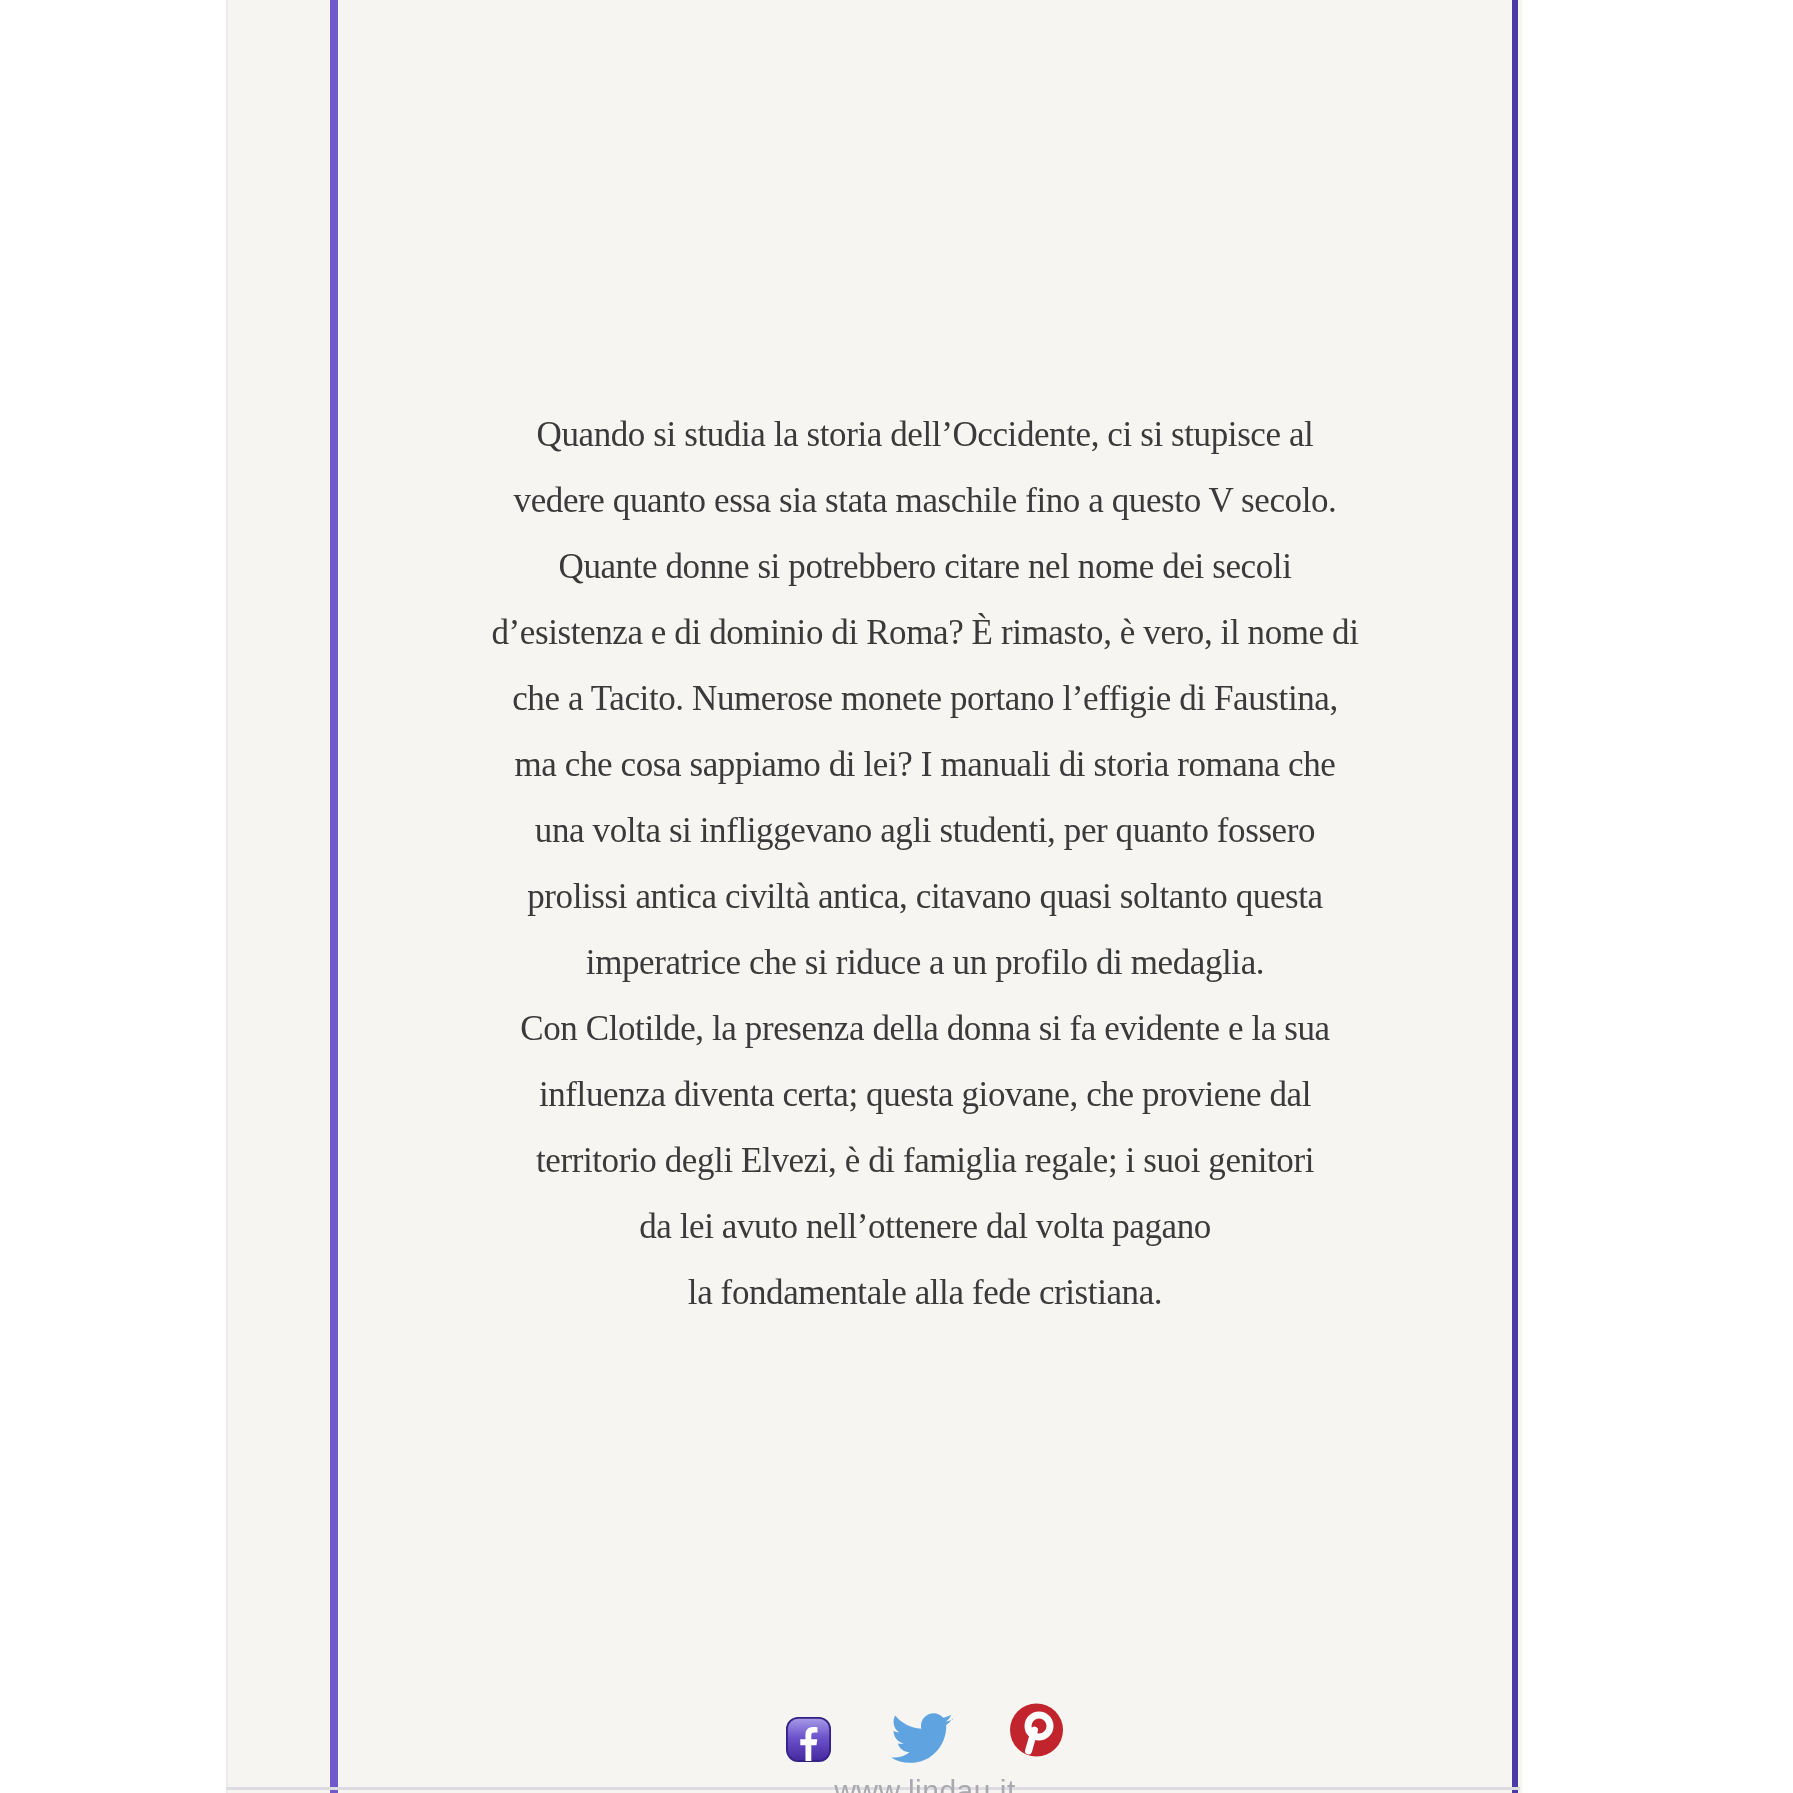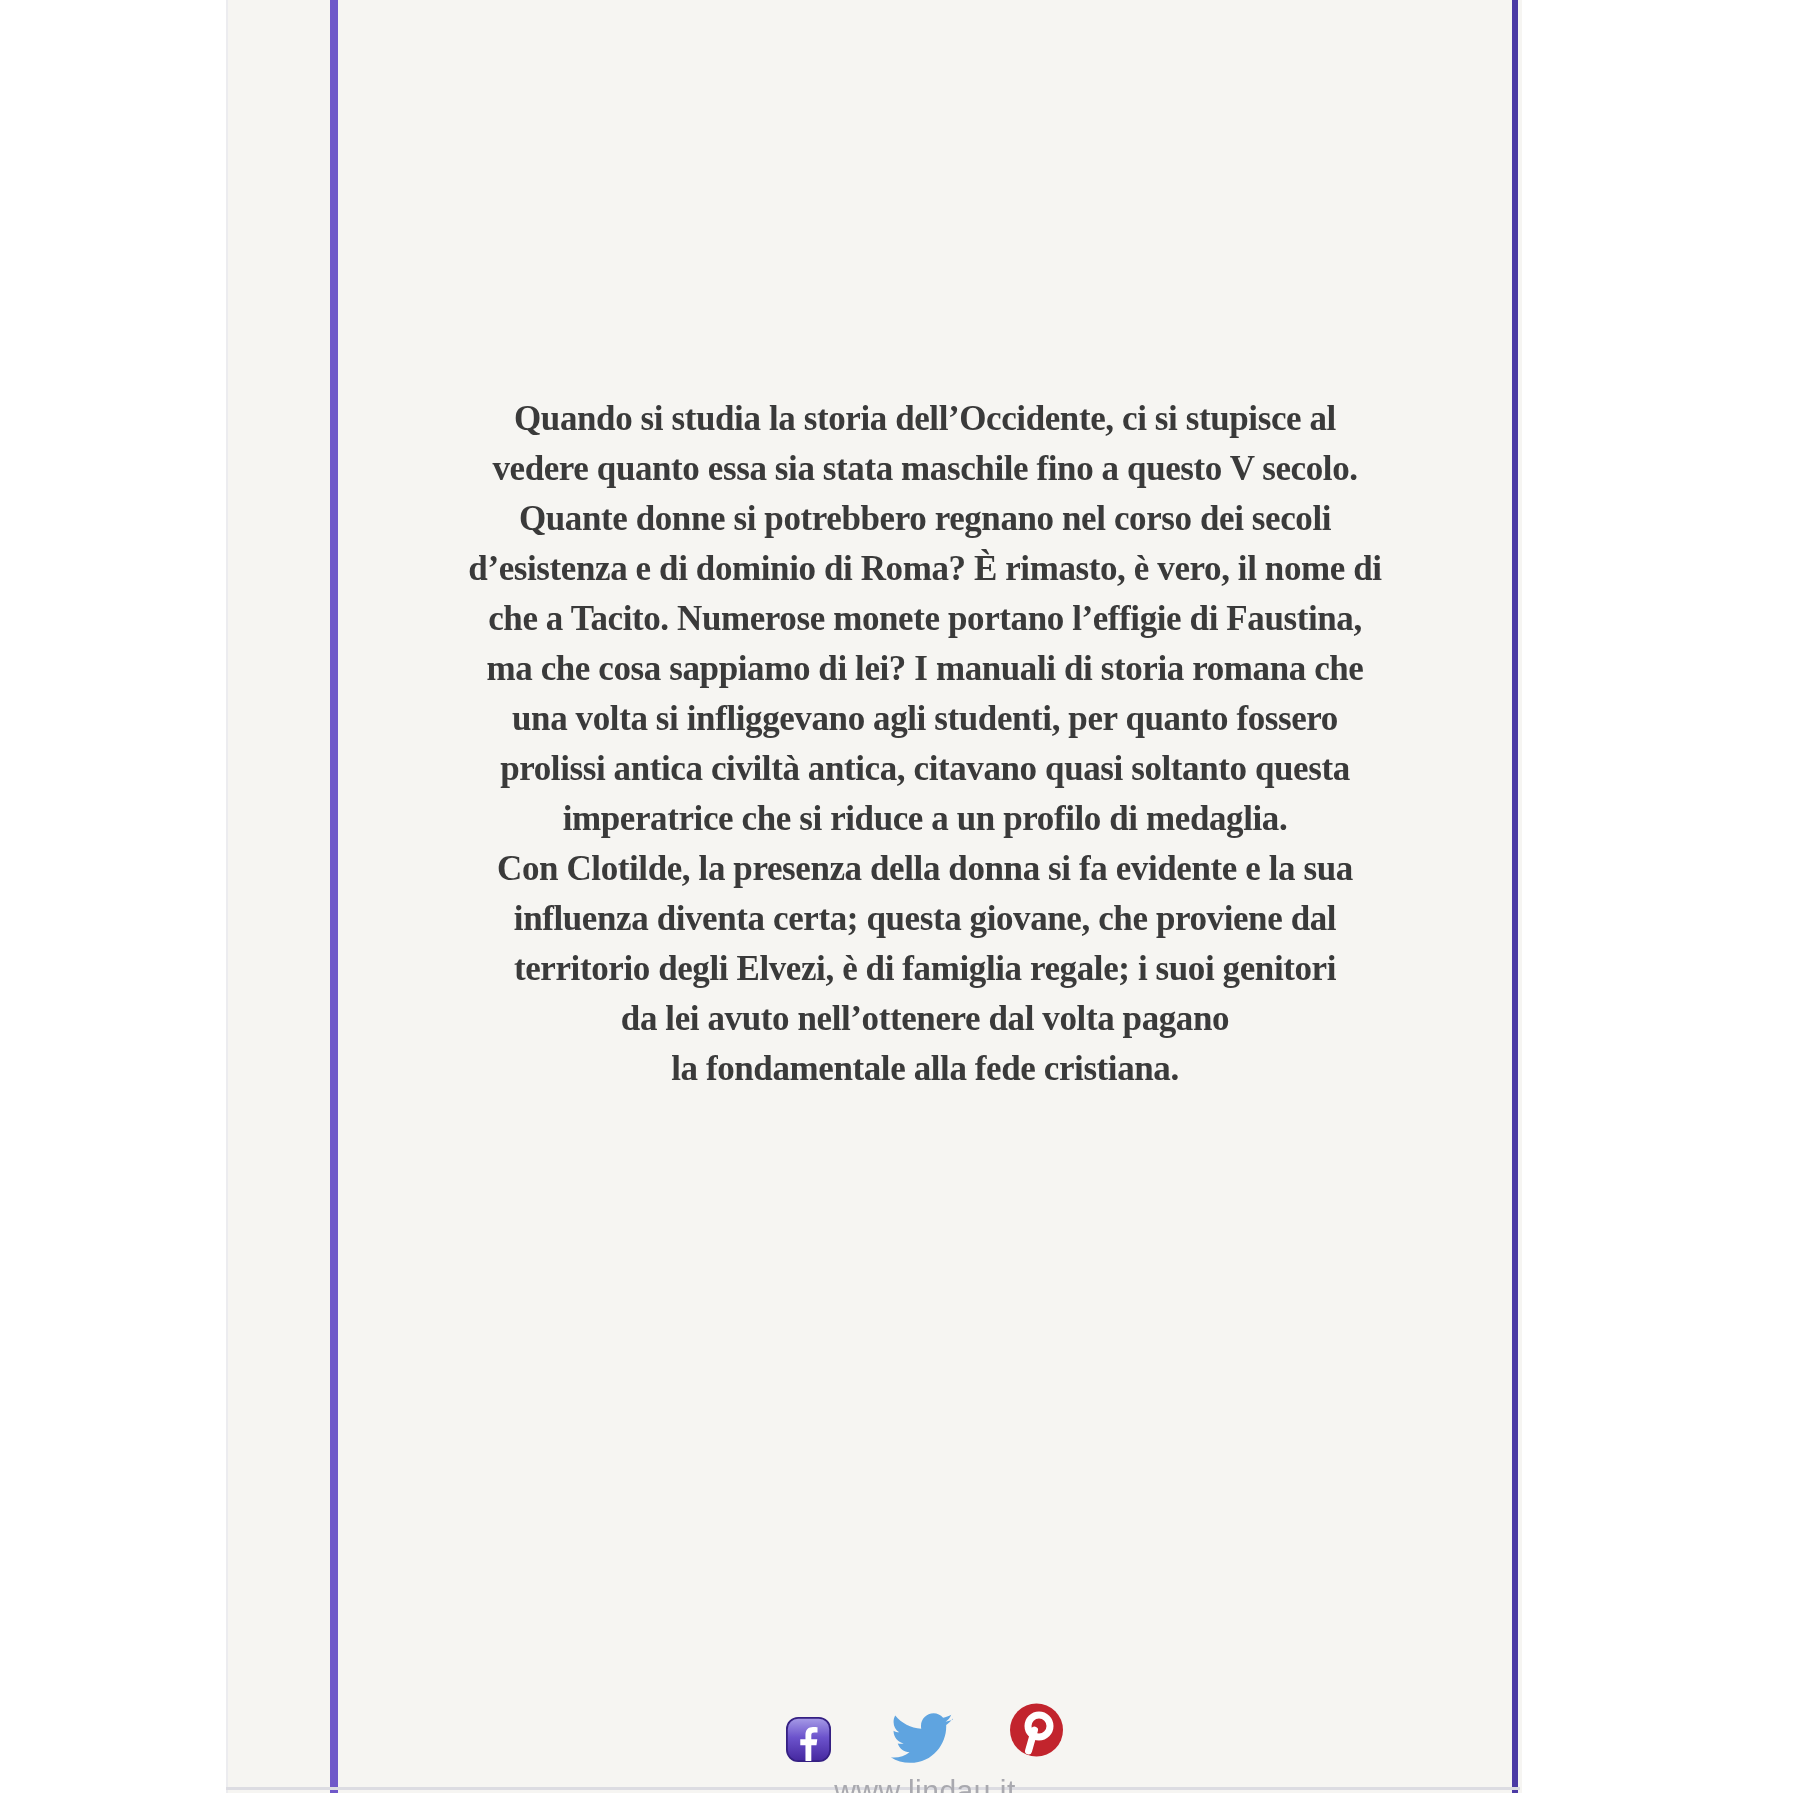--- a/index.html
+++ b/index.html
@@ -57,23 +57,22 @@
     left: 338px;
     top: 394px;
     width: 1174px;
     text-align: center;
     color: #3a3a3a;
     font-size: 35px;
     line-height: 50px;
     letter-spacing: -0.4px;
   }
   .text-block p {
-    margin: 0;
+    margin: 16px;
     padding: 0;
-    font-weight: bold;
   }
   .social-row .icon {
     position: absolute;
     display: block;
   }
   .icon-facebook {
     left: 785px;
     top: 1717px;
     width: 47px;
     height: 45px;
@@ -108,21 +107,21 @@
 <div class="photo">
 
   <div class="cover"></div>
   <div class="frame-left"></div>
   <div class="frame-right"></div>
   <div class="bottom-edge"></div>
 
   <div class="text-block">
     <p>Quando si studia la storia dell’Occidente, ci si stupisce al</p>
     <p>vedere quanto essa sia stata maschile fino a questo V secolo.</p>
-    <p>Quante donne si potrebbero regnano nel corso dei secoli</p>
+    <p>Quante donne si potrebbero citare nel nome dei secoli</p>
     <p>d’esistenza e di dominio di Roma? È rimasto, è vero, il nome di</p>
     <p>che a Tacito. Numerose monete portano l’effigie di Faustina,</p>
     <p>ma che cosa sappiamo di lei? I manuali di storia romana che</p>
     <p>una volta si infliggevano agli studenti, per quanto fossero</p>
     <p>prolissi antica civiltà antica, citavano quasi soltanto questa</p>
     <p>imperatrice che si riduce a un profilo di medaglia.</p>
     <p>Con Clotilde, la presenza della donna si fa evidente e la sua</p>
     <p>influenza diventa certa; questa giovane, che proviene dal</p>
     <p>territorio degli Elvezi, è di famiglia regale; i suoi genitori</p>
     <p>da lei avuto nell’ottenere dal volta pagano</p>

